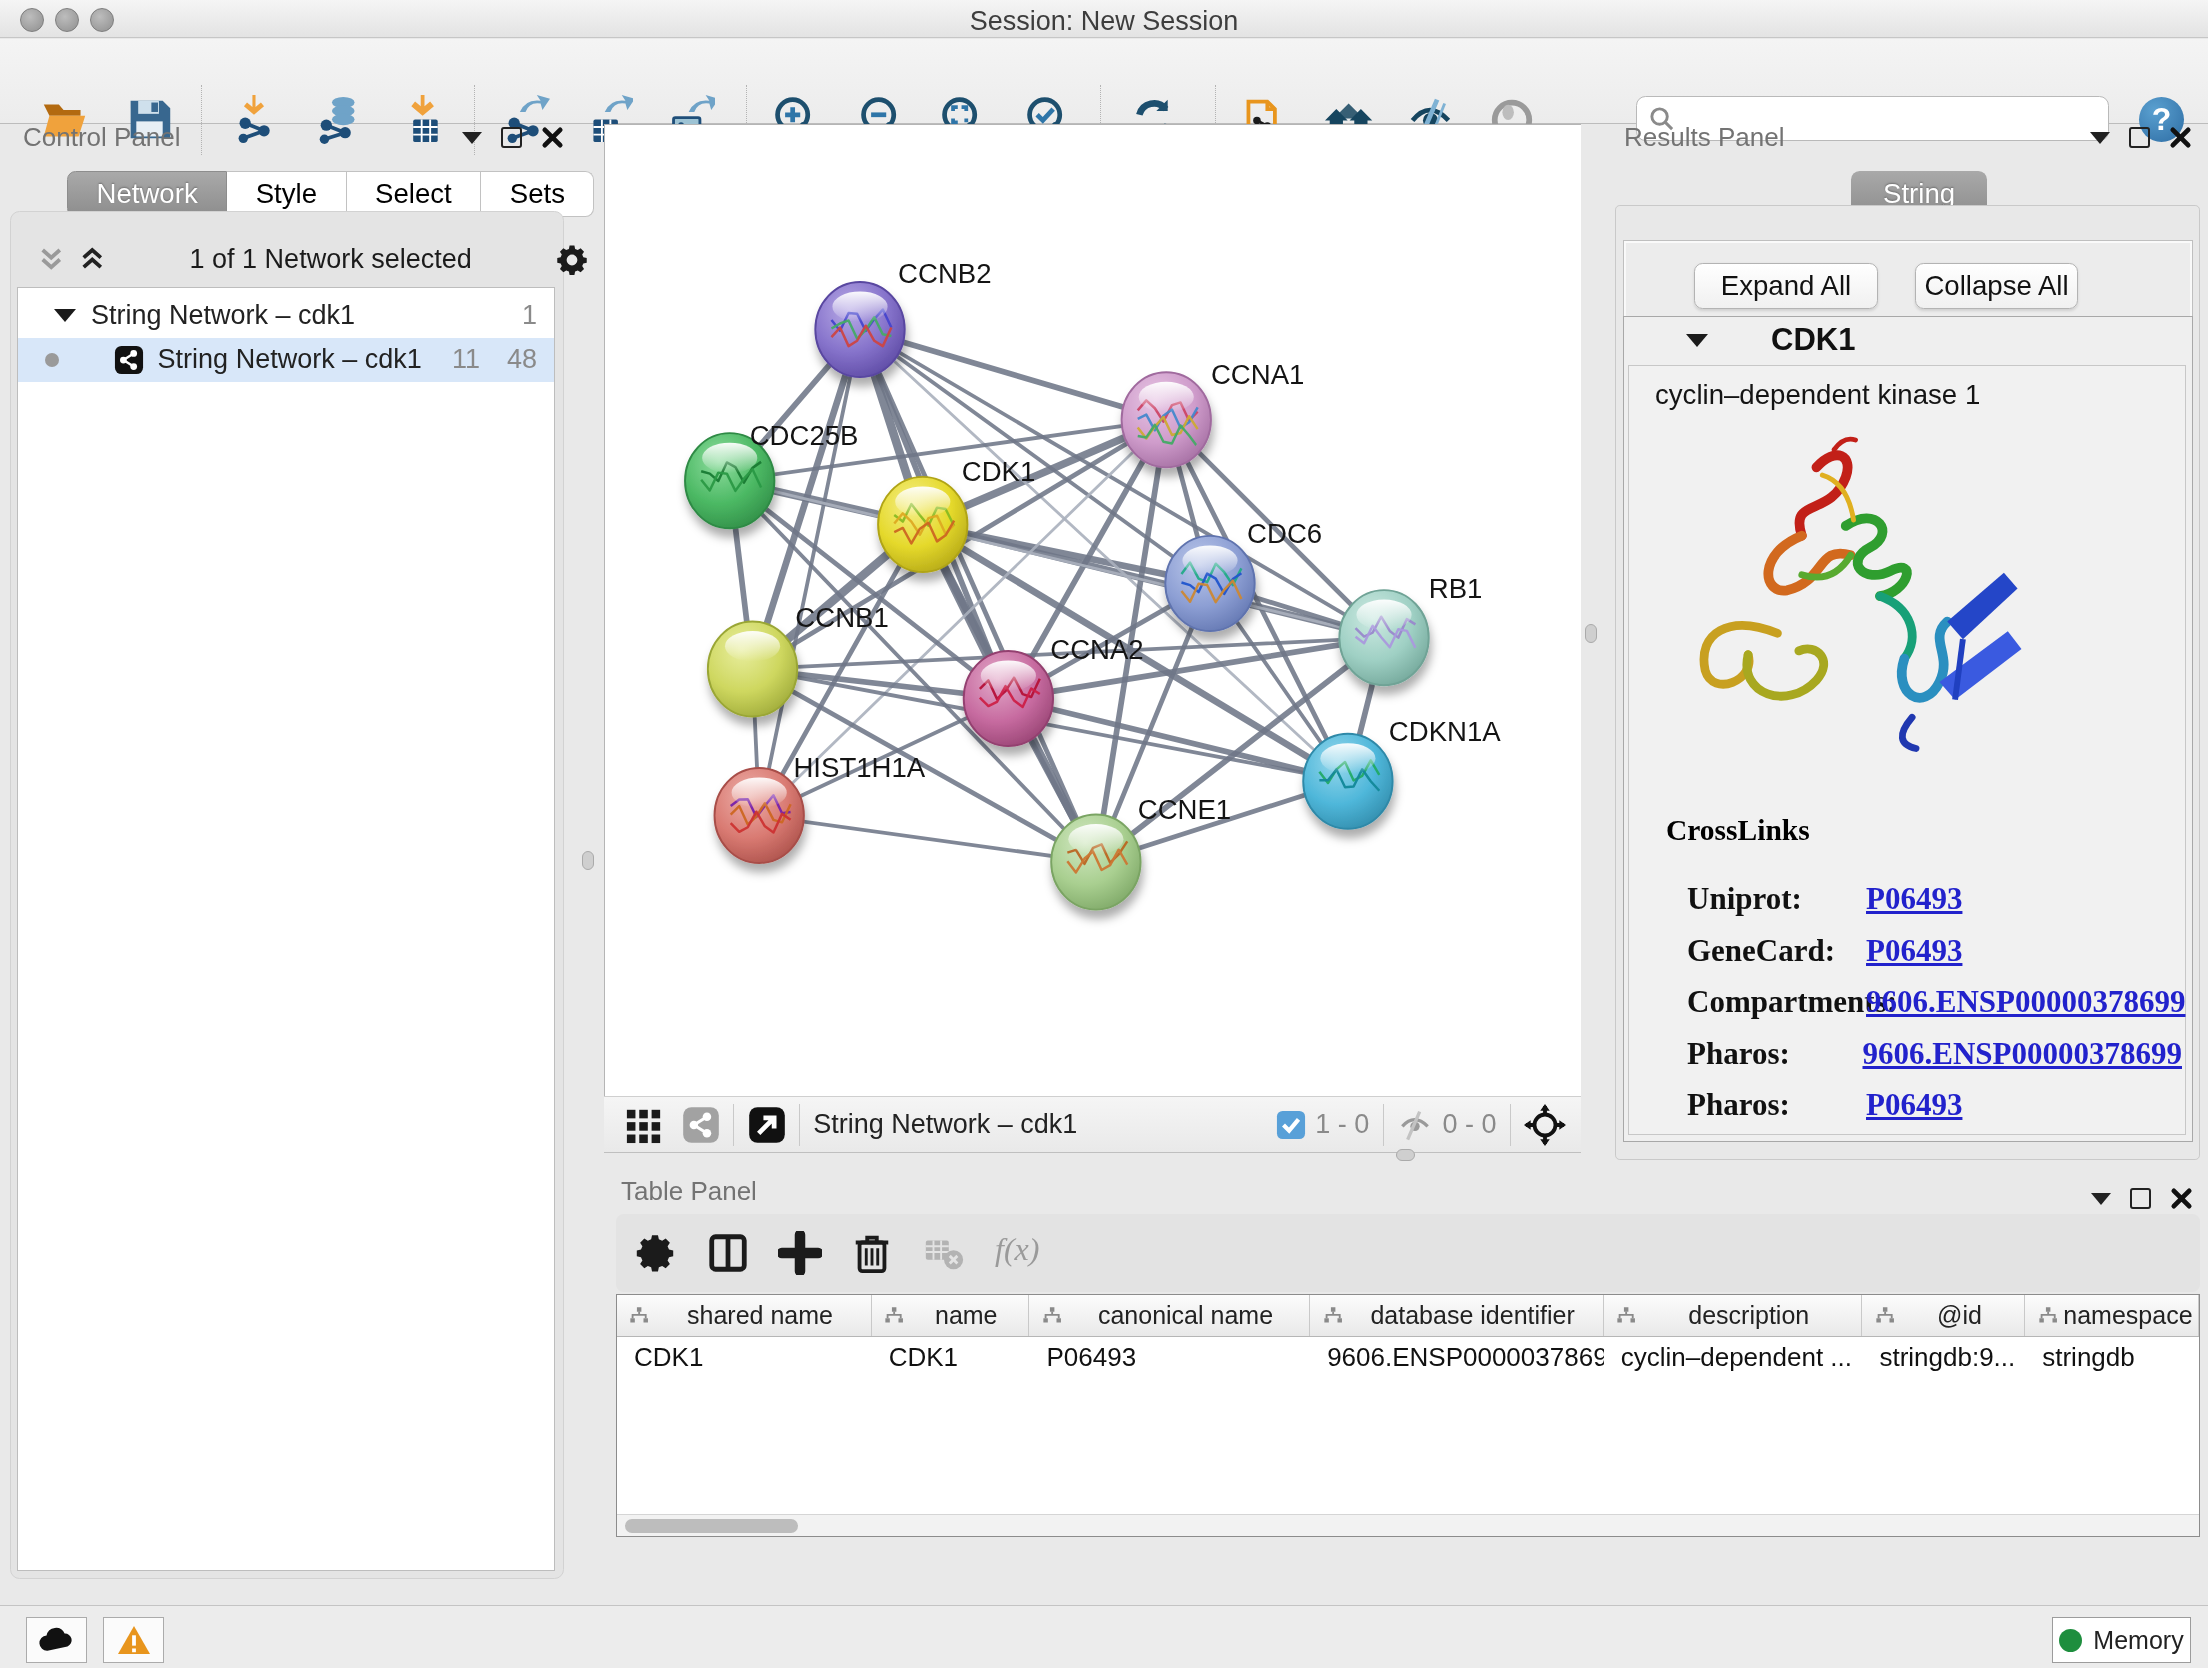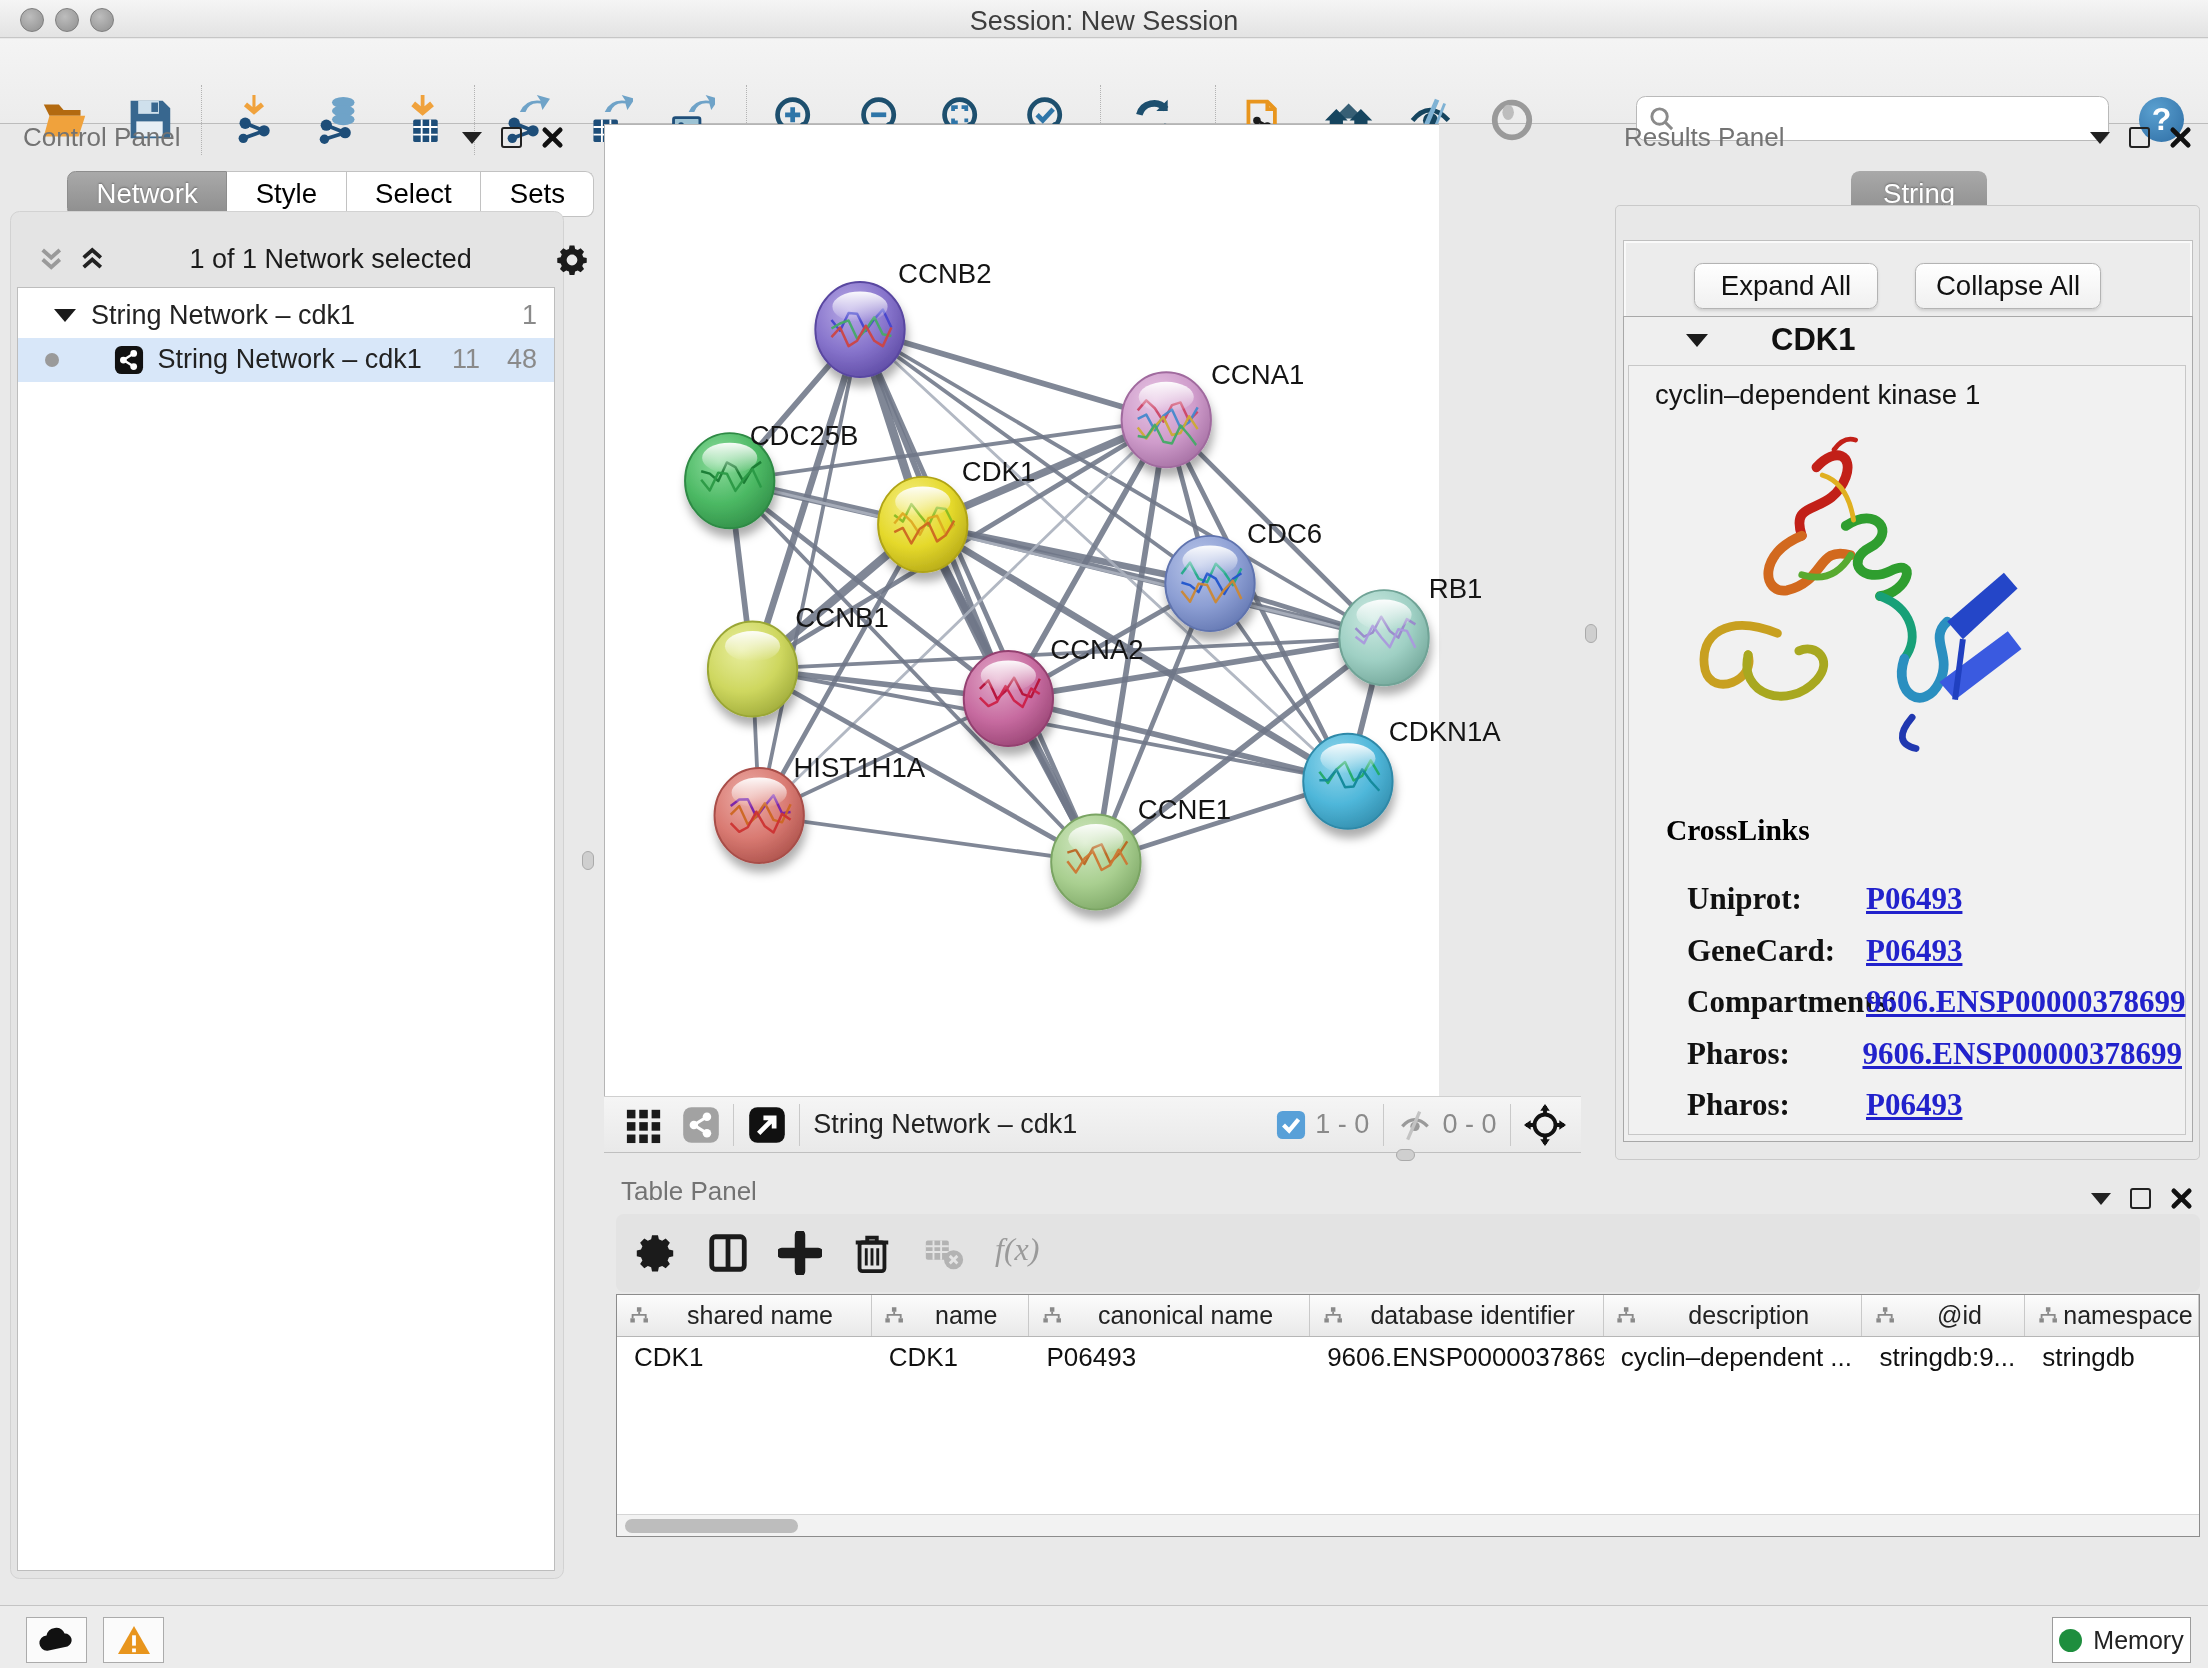--- a/index.html
+++ b/index.html
@@ -46,21 +46,21 @@
   #cp-group{position:absolute;left:9.5px;top:211px;width:554px;height:1368px;background:#e4e4e4;
     border:1px solid #d2d2d2;border-radius:9.5px;}
   #cp-header{position:absolute;left:9.5px;top:234px;width:602px;height:51px;display:flex;align-items:center;}
   #cp-selection{flex:1;text-align:center;font-size:27px;color:#1b1b1b;}
   #cp-list{position:absolute;left:17px;top:287px;width:538px;height:1284px;background:#fff;border:1px solid #bdbdbd;}
   .tree-row{position:relative;height:44px;display:flex;align-items:center;font-size:27px;}
   .tree-row.sel{background:#d8e7f9;}
   .badge{color:#8a8a8a;font-size:27px;}
 
   
-  #canvas{position:absolute;left:604px;top:124px;width:835px;height:972px;background:#fff;
+  #canvas{position:absolute;left:604px;top:124px;width:977px;height:972px;background:#fff;
     border-left:1px solid #b5b5b5;border-top:1px solid #b5b5b5;}
   #net-toolbar{position:absolute;left:604px;top:1096px;width:977px;height:57px;
     background:linear-gradient(#f5f5f5,#e9e9e9);border-top:1px solid #cfcfcf;border-bottom:1px solid #bfbfbf;
     display:flex;align-items:center;}
   .nt-sep{width:0;height:42px;border-left:1px solid #c9c9c9;margin:0 13.3px;}
   #net-title{font-size:27px;color:#222;}
   .nt-count{font-size:27px;color:#8a8a8a;margin-left:9.5px;}
 
   
   #rp-title{position:absolute;left:1624px;top:122px;}
@@ -658,21 +658,21 @@
     <svg width="23" height="23" viewBox="0 0 24 24">
         <path d="M4 4l16 16M20 4L4 20" stroke="#111" stroke-width="5" stroke-linecap="round"></path>
       </svg>
   </div>
   <div id="rp-tab">
       <span>String</span>
     </div>
   <div id="rp-box"></div>
   <div id="rp-btnrow"></div>
   <button class="rp-btn" style="left:1694px;top:263px;width:184px">Expand All</button>
-  <button class="rp-btn" style="left:1915px;top:263px;width:186px">Collapse All</button>
+  <button class="rp-btn" style="left:1915px;top:263px;width:163px">Collapse All</button>
   <div id="rp-gene-box"></div>
   <div id="rp-gene-head">
     <span style="margin-left:63px;width:0;height:0;border-left:11.4px solid transparent;border-right:11.4px solid transparent;border-top:13.3px solid #1b1b1b;"></span>
     <span id="rp-gene-name" style="margin-left:63px">CDK1</span>
   </div>
   <div id="rp-desc-box"></div>
   <div id="rp-desc">cyclin–dependent kinase 1</div>
 
   <svg width="371" height="352" viewBox="0 0 380 360" style="position:absolute;left:1670px;top:428px">
     <g fill="none" stroke-linecap="round">

